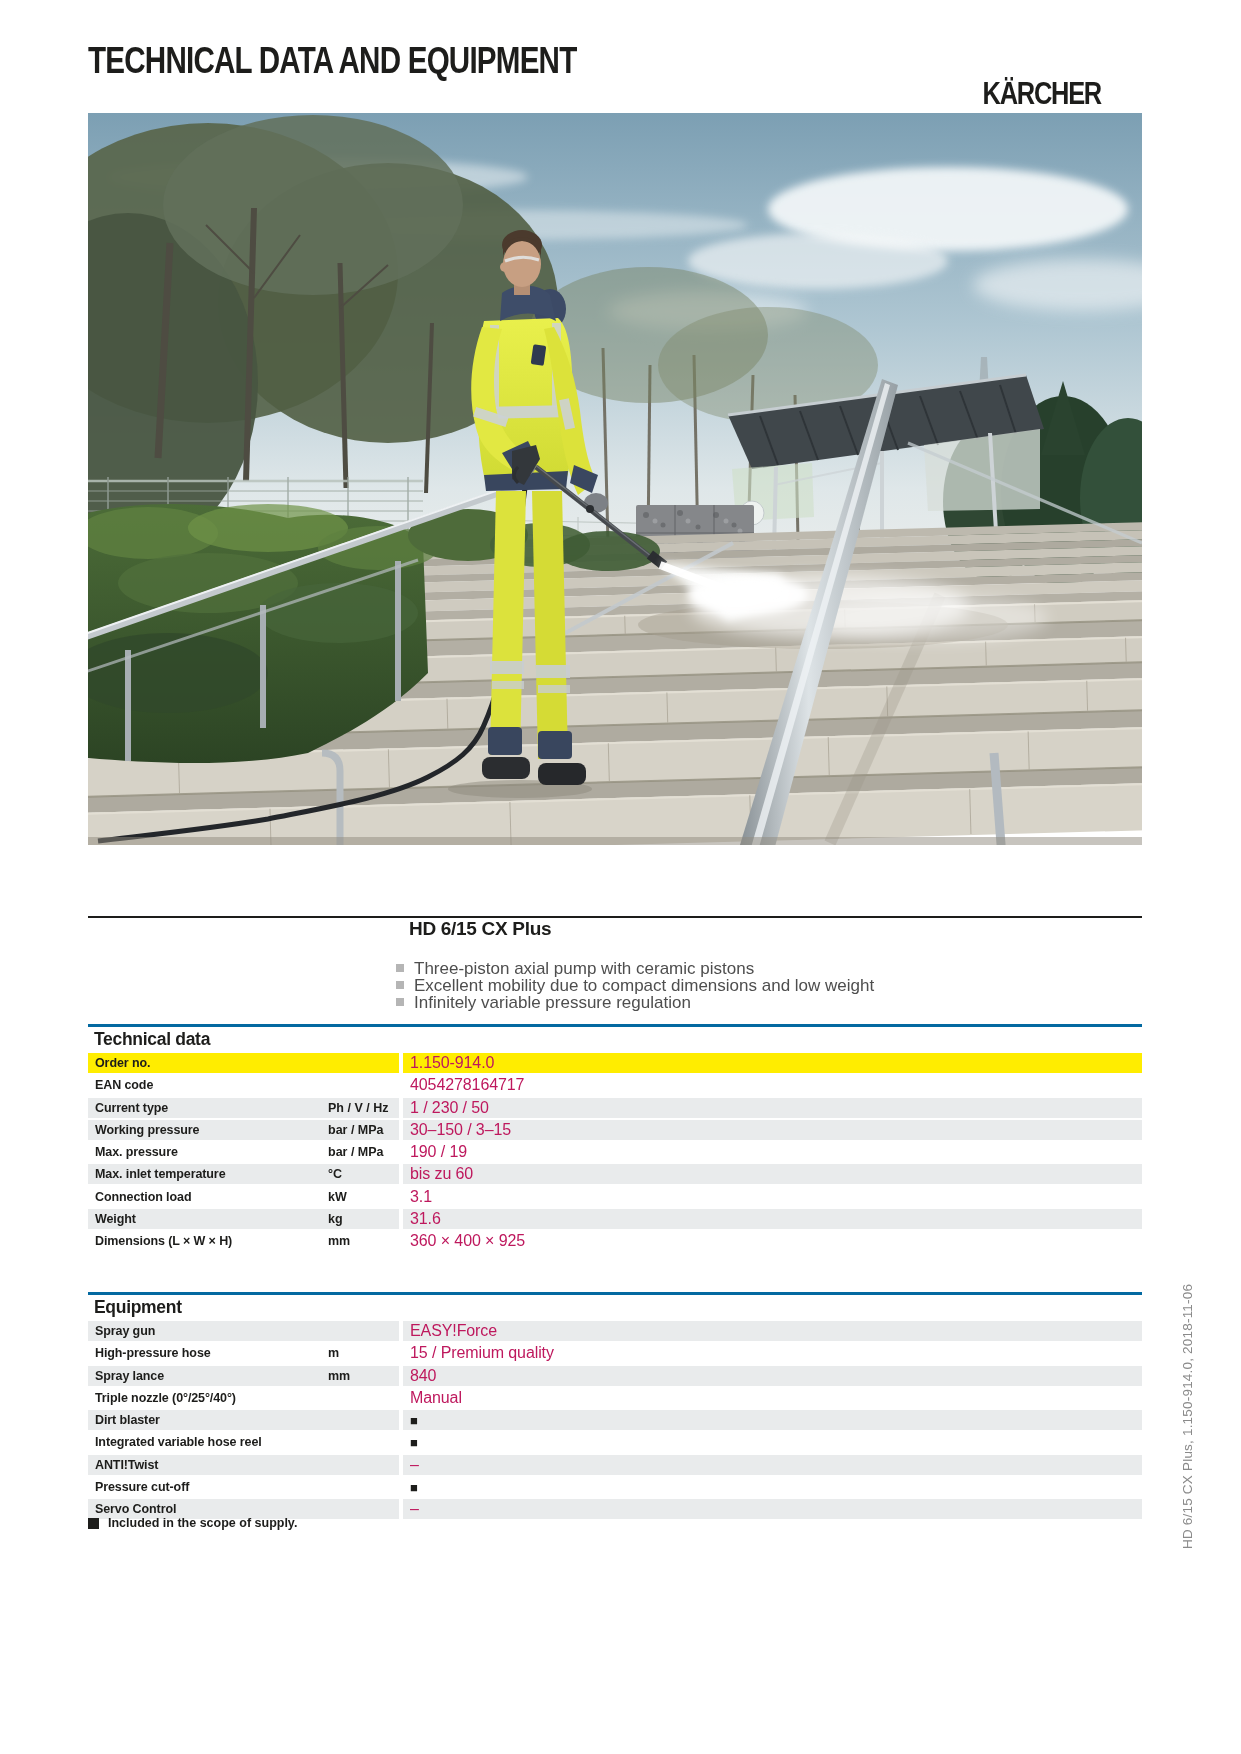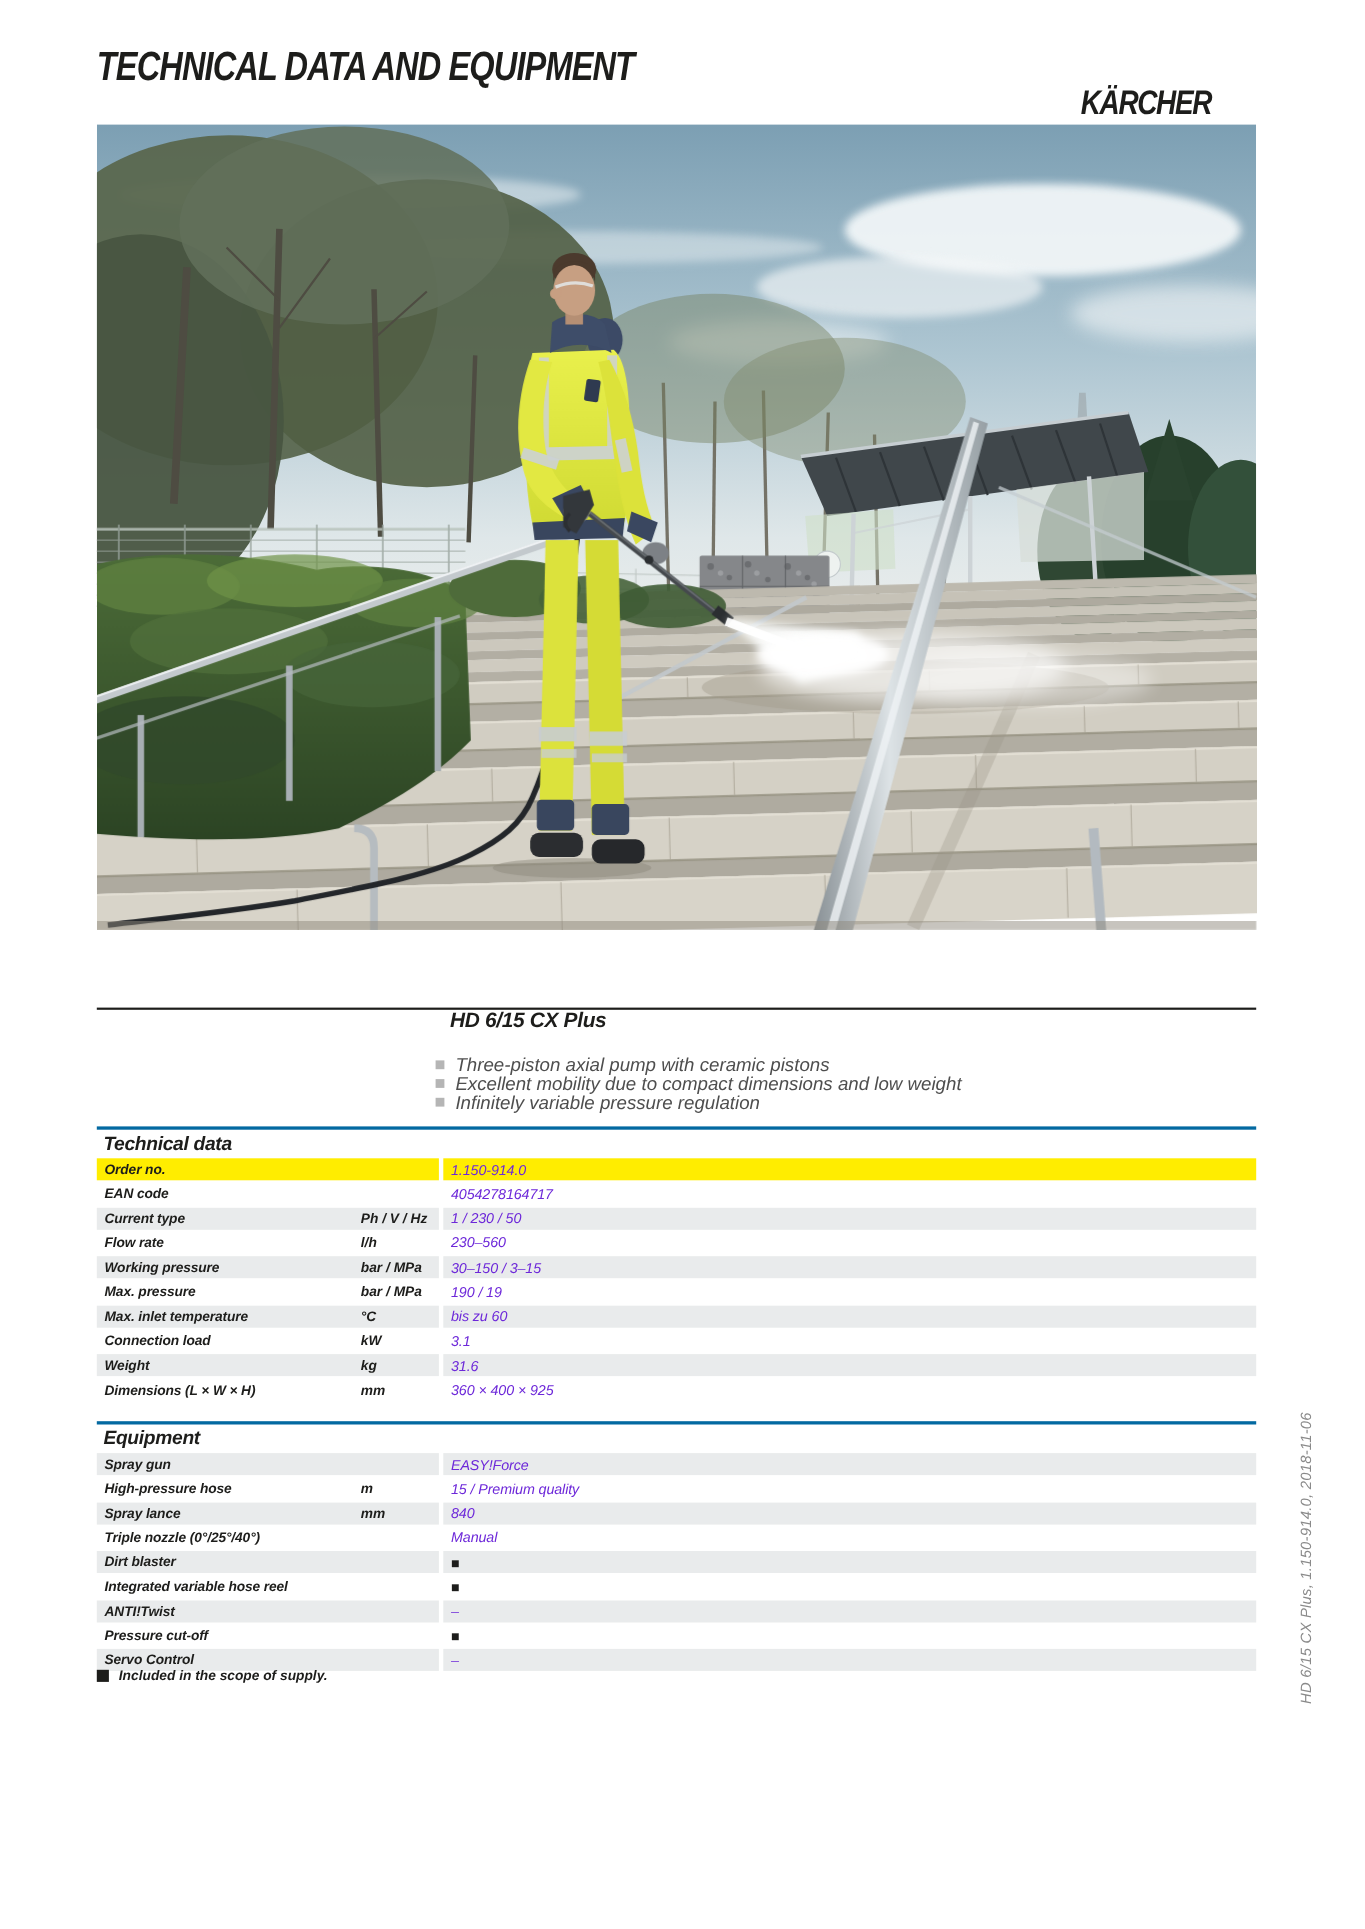--- a/index.html
+++ b/index.html
@@ -1,17 +1,17 @@
 <!DOCTYPE html>
 <html><head>
 <meta charset="utf-8">
 <style>
   html,body{margin:0;padding:0;background:#ffffff;}
   .page{position:relative;width:1241px;height:1686px;background:#ffffff;overflow:hidden;
-        font-family:"Liberation Sans","DejaVu Sans",sans-serif;color:#1d1d1b;font-style:italic;}
+        font-family:"Liberation Sans","DejaVu Sans",sans-serif;color:#1d1d1b;}
 
   
   .header-title{position:absolute;left:88px;top:40px;font-size:37px;font-weight:bold;
         letter-spacing:-1px;transform:scaleX(.8);transform-origin:left top;white-space:nowrap;}
   .logo{position:absolute;left:944px;top:44px;width:157px;margin-top:32px;}
   .logo-text{font-size:31px;font-weight:bold;letter-spacing:-1.5px;text-align:right;
         transform:scaleX(.82);transform-origin:right top;white-space:nowrap;}
   .logo-bar{height:11px;background:#ffed00;margin-top:4px;}
 
   
@@ -30,21 +30,21 @@
   .section h2{margin:0;padding:2px 0 3px 6px;font-size:17.5px;font-weight:bold;letter-spacing:-.3px;}
   .sec-tech{top:1024px;}
   .sec-equip{top:1292px;}
   .trow{display:flex;height:20px;margin-bottom:2.3px;}
   .cell-a{position:relative;width:311px;margin-right:4px;display:flex;align-items:center;}
   .cell-b{flex:1;display:flex;align-items:center;}
   .trow.gray .cell-a,.trow.gray .cell-b{background:#e9ebec;}
   .trow.hl .cell-a,.trow.hl .cell-b{background:#ffed00;}
   .lbl{font-size:12.5px;font-weight:bold;padding-left:7px;letter-spacing:-.1px;}
   .unit{position:absolute;left:240px;font-size:12.5px;font-weight:bold;}
-  .val{font-size:13px;color:#6d28d9;padding-left:7px;letter-spacing:-.1px;}
+  .val{font-size:16px;color:#be185d;padding-left:7px;letter-spacing:-.1px;}
   .val.sq{color:#1d1d1b;font-size:13px;}
   .footnote{position:absolute;left:88px;top:1516px;display:flex;align-items:center;
         font-size:12.5px;font-weight:bold;}
   .fn-sq{width:11px;height:11px;background:#1d1d1b;margin:1px 9px 0 0;flex:0 0 auto;}
 
   
   .sidenote{position:absolute;left:1180px;top:1549px;transform:rotate(-90deg);
         transform-origin:0 0;white-space:nowrap;font-size:13.5px;color:#8a8a8a;letter-spacing:.2px;}
 </style>
 </head>
@@ -420,29 +420,20 @@
   </div>
         <div class="trow gray">
     <div class="cell-a">
       <span class="lbl">Current type</span>
       <span class="unit">Ph / V / Hz</span>
     </div>
     <div class="cell-b">
       <span class="val">1 / 230 / 50</span>
     </div>
   </div>
-        <div class="trow">
-    <div class="cell-a">
-      <span class="lbl">Flow rate</span>
-      <span class="unit">l/h</span>
-    </div>
-    <div class="cell-b">
-      <span class="val">230–560</span>
-    </div>
-  </div>
         <div class="trow gray">
     <div class="cell-a">
       <span class="lbl">Working pressure</span>
       <span class="unit">bar / MPa</span>
     </div>
     <div class="cell-b">
       <span class="val">30–150 / 3–15</span>
     </div>
   </div>
         <div class="trow">

